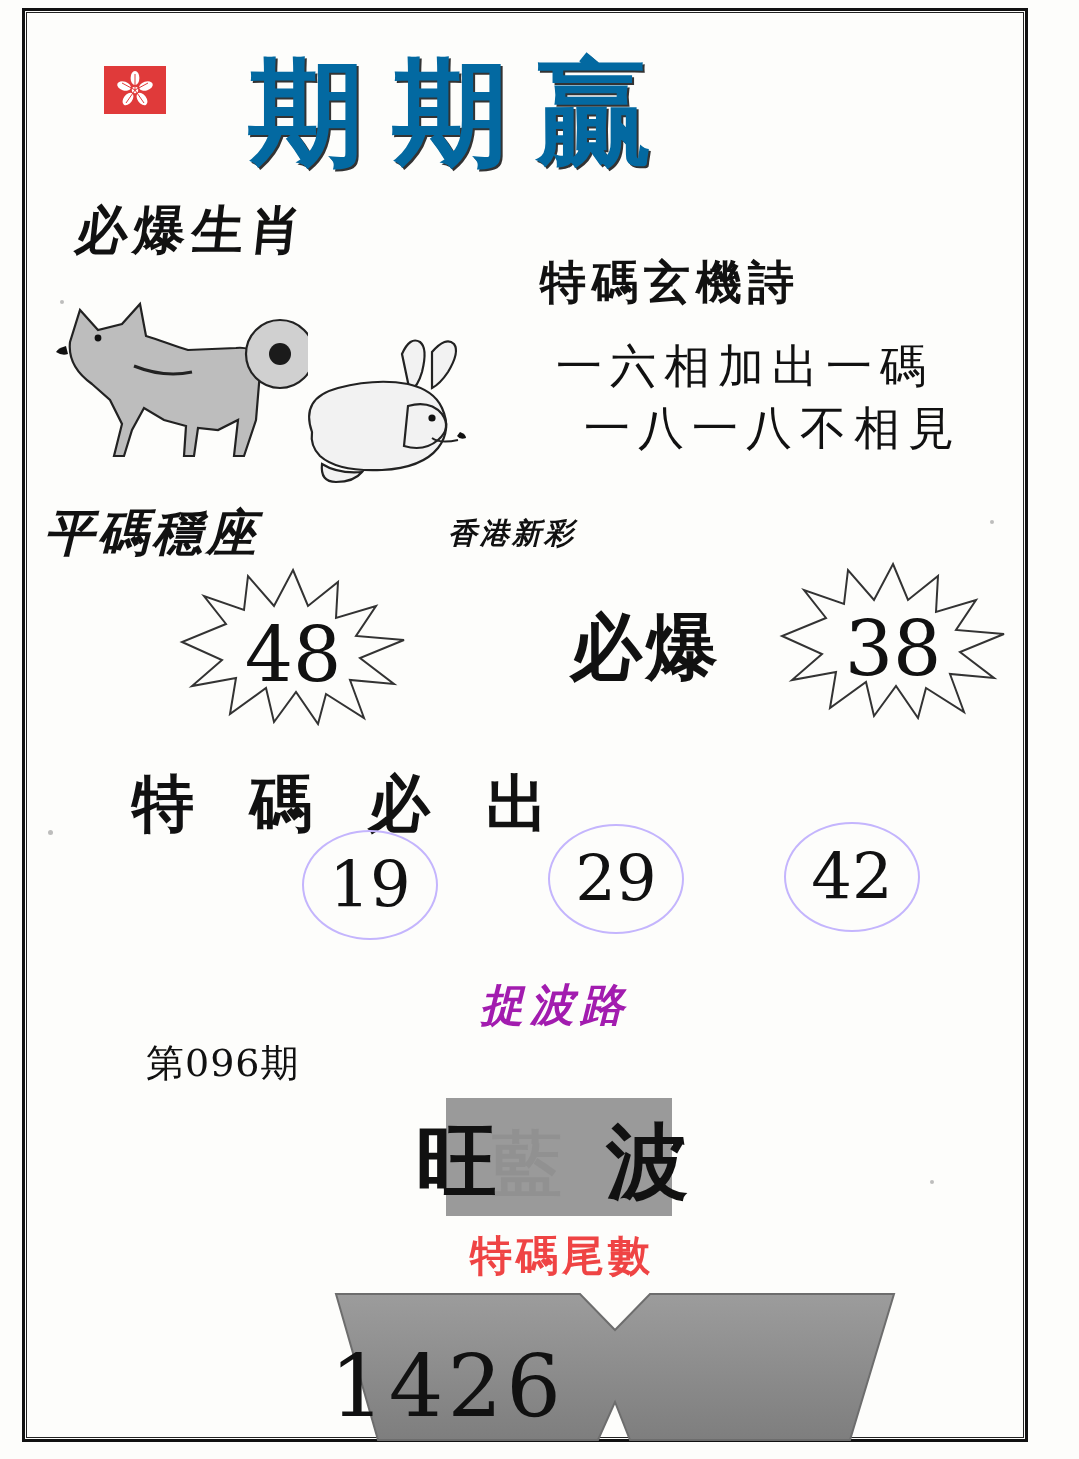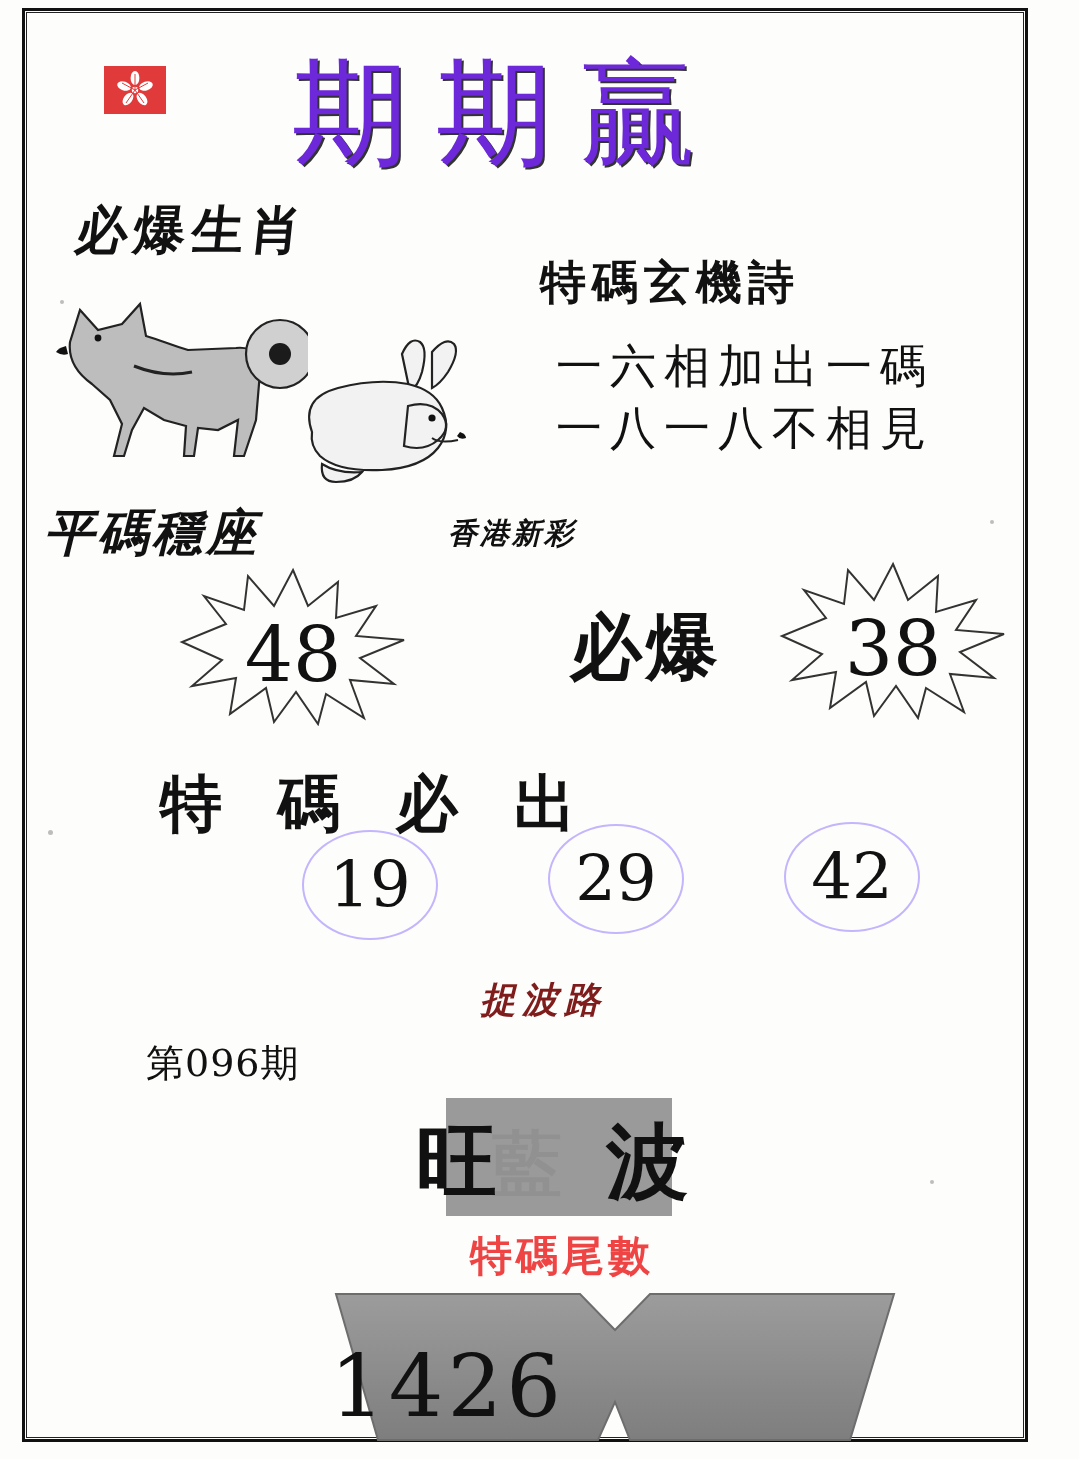--- a/index.html
+++ b/index.html
@@ -54,26 +54,25 @@
     align-items: center;
     justify-content: center;
   }
   .flag svg { display: block; }
 
   .title {
     position: absolute;
     left: 248px;
     top: 36px;
     font-family: "DejaVu Serif", serif;
-    font-weight: normal;
+    font-weight: bold;
     font-size: 116px;
     letter-spacing: 28px;
-    color: #6d28d9;
+    color: #0369a1;
     text-shadow: 2px 2px 0 #333;
-    margin-left: 44px;
   }
 
   .h-bibao {
     position: absolute;
     left: 76px;
     top: 196px;
     font-family: "DejaVu Serif", serif;
     font-weight: bold;
     font-size: 52px;
     letter-spacing: 6px;
@@ -95,21 +94,21 @@
     position: absolute;
     left: 556px;
     top: 336px;
     font-family: "DejaVu Serif", serif;
     font-size: 46px;
     letter-spacing: 8px;
     color: #111;
   }
   .poem-line2 {
     position: absolute;
-    left: 556px;
+    left: 584px;
     top: 398px;
     font-family: Liberation Sans, sans-serif;
     font-size: 46px;
     letter-spacing: 8px;
     color: #111;
   }
 
   .h-pingma {
     position: absolute;
     left: 44px;
@@ -164,21 +163,20 @@
 
   .h-temacc {
     position: absolute;
     left: 132px;
     top: 762px;
     font-family: "DejaVu Serif", serif;
     font-weight: bold;
     font-size: 62px;
     letter-spacing: 56px;
     color: #111;
-    margin-left: 28px;
   }
 
   .circle-num {
     position: absolute;
     width: 132px;
     height: 106px;
     border: 2px solid #c4b5fd;
     border-radius: 50%;
     display: flex;
     align-items: center;
@@ -187,23 +185,23 @@
     font-size: 64px;
     color: #111;
   }
 
   .h-zhuobolu {
     position: absolute;
     left: 480px;
     top: 976px;
     font-family: Liberation Mono, monospace;
     font-weight: bold;
-    font-size: 36px;
+    font-size: 44px;
     letter-spacing: 6px;
-    color: #7f1d1d;
+    color: #a21caf;
     font-style: italic;
   }
 
   .issue {
     position: absolute;
     left: 146px;
     top: 1038px;
     font-family: "DejaVu Serif", serif;
     font-size: 38px;
     letter-spacing: 1px;

